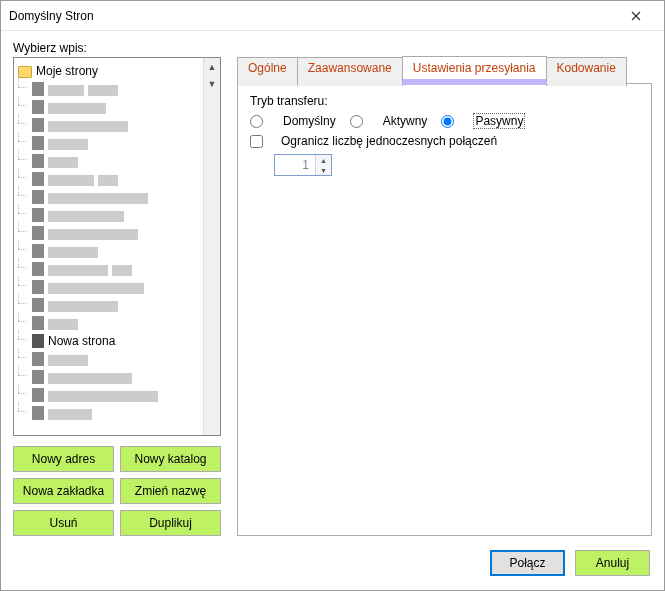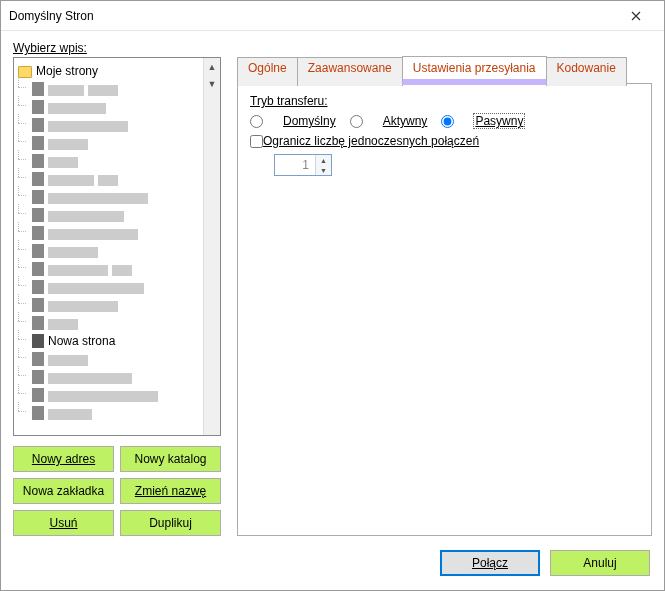--- a/index.html
+++ b/index.html
@@ -43,29 +43,29 @@
   padding: 4px 10px 4px 10px; border:1px solid #ababab; border-bottom:none;
   background:#fff; margin-right:-1px; margin-bottom:-1px; position:relative; top:1px;
   color:#c2410c;
 }
 .tab.inactive { background:#f0f0f0; top:2px; padding-top:3px; padding-bottom:3px; }
 .tab.active { background:#fff; z-index:2; border-bottom:6px solid #c4b5fd; }
 .tab-panel { flex:1; border:1px solid #ababab; border-top:none; padding:10px 12px; }
 .form-row { display:flex; align-items:center; gap:14px; margin:6px 0; }
 .radio { display:inline-flex; align-items:center; gap:20px; }
 .radio input, .checkbox input { margin:0; width:13px; height:13px; }
-.checkbox { display:inline-flex; align-items:center; gap:0; }
+.checkbox { display:inline-flex; align-items:center; gap:18px; }
 .dotted-box { outline:1px dotted #666; outline-offset:0px; padding:0 1px; }
 .spinner { display:inline-flex; align-items:stretch; border:1px solid #7a9fcd; height:22px; }
 .spinner input { border:none; width:40px; text-align:right; padding:0 6px; color:#888; outline:none; }
 .spinner .arrows { width:16px; display:flex; flex-direction:column; border-left:1px solid #c7d6ea; }
 .spinner .arrows div { flex:1; display:flex; align-items:center; justify-content:center; font-size:7px; color:#555; background:#f4f6fa; }
 .footer { height:54px; border-top:none; display:flex; align-items:center; justify-content:flex-end; gap:10px; padding:0 14px; }
-.footer .btn, .footer .btn.primary { width:100px; }
-.u { text-decoration: underline; }
+.footer .btn, .footer .btn.primary { width:75px; }
+.u { }
 </style>
 </head>
 <body>
 
 <div class="dialog">
 
   <div class="titlebar">
     <span class="titlebar-title">Domyślny Stron</span>
     <div class="close-btn">
       <svg width="10" height="10" viewBox="0 0 10 10">

